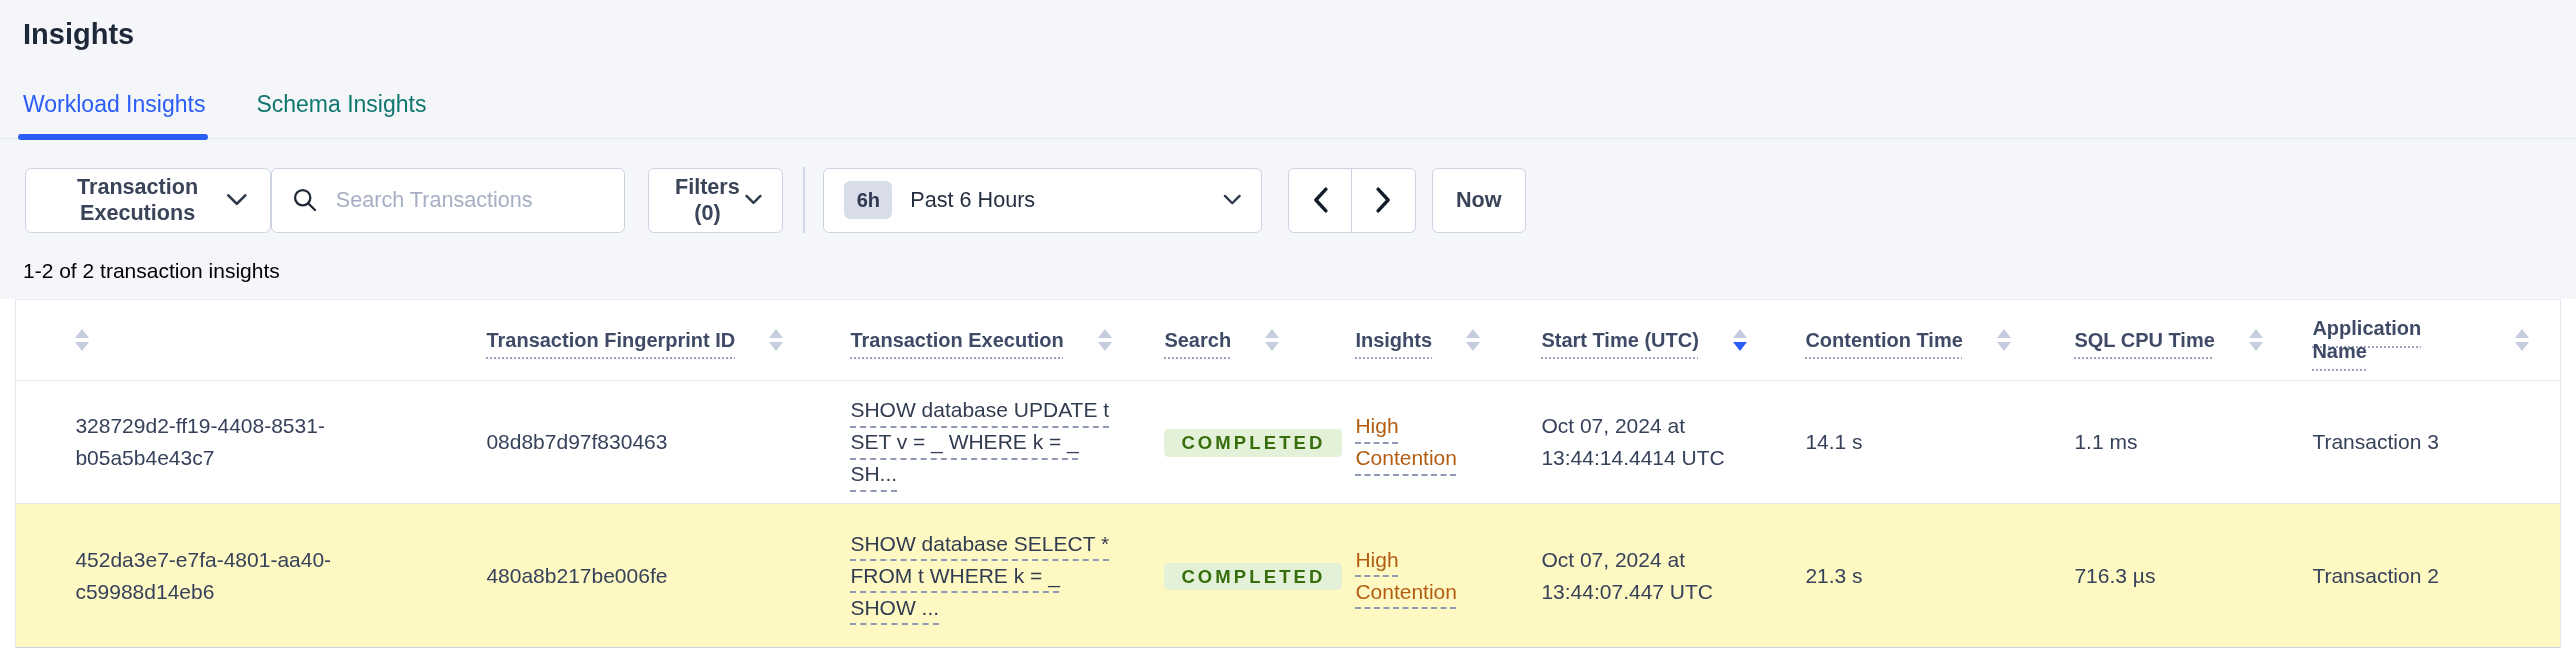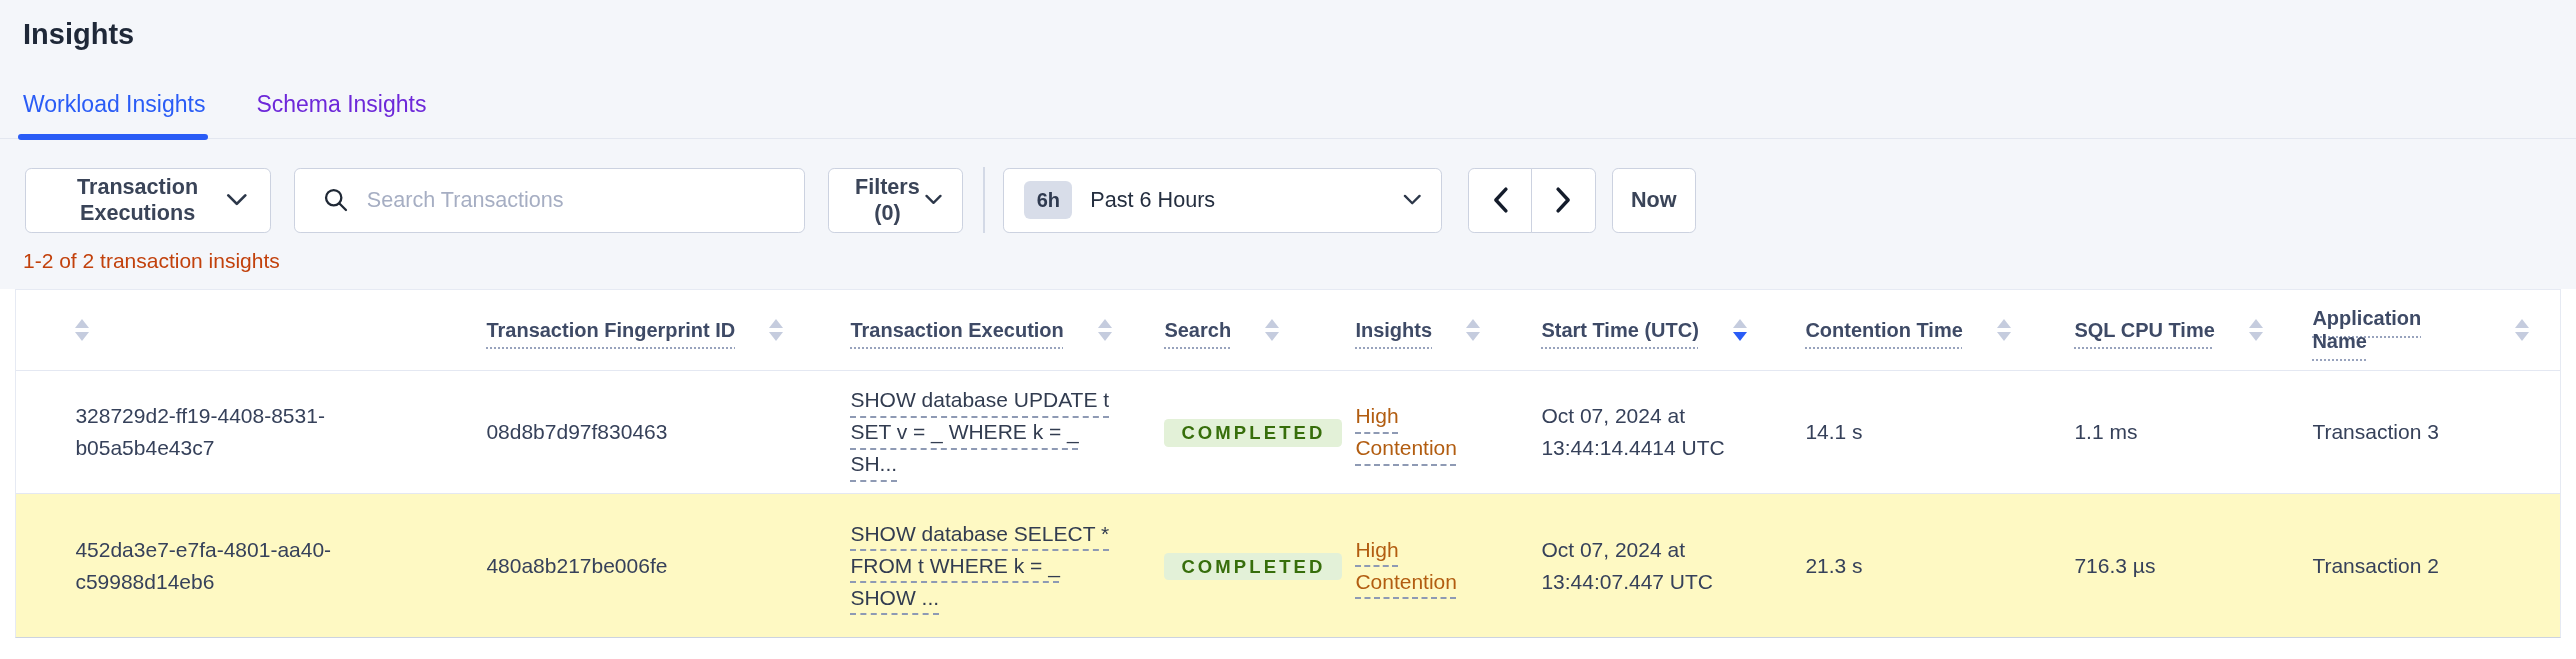--- a/index.html
+++ b/index.html
@@ -29,39 +29,39 @@
   
   .tabs {
     display: flex; gap: 51px;
     margin-top: 39px; padding-left: 23px;
     border-bottom: 1.5px solid #e3e7f0;
     align-items: center;
   }
   .tab {
     position: relative; cursor: pointer;
     font-size: 23px; line-height: 28px;
-    padding-bottom: 20px; color: #6d28d9;
+    padding-bottom: 20px; color: #0f766e;
   }
   .tab.active { color: var(--accent-blue); }
   .tab.active::after {
     content: ""; position: absolute; left: -4.6px; right: -3.1px; bottom: -1.5px;
     height: 5.4px; border-radius: 3.1px; background: var(--accent-blue);
   }
 
   
   .controls { display: flex; align-items: center; margin: 28px 0 0 25.4px; }
   .btn {
     display: flex; align-items: center;
     height: 65px; background: #fff;
     border: 1.5px solid #ccd2e0; border-radius: 6.2px;
     font-size: 21.6px; font-weight: 600; color: #3a4458;
     cursor: pointer;
   }
   .dropdown-btn { width: 246px; padding: 0 23px; justify-content: space-between; }
-  .search-box { width: 511px; margin-left: 23px; padding: 0 28px; gap: 15.4px; cursor: text; }
+  .search-box { width: 354px; padding: 0 20px; gap: 15.4px; cursor: text; }
   .search-box input {
     border: none; outline: none; flex: 1; min-width: 0;
     font-family: "Liberation Sans", sans-serif;
     font-size: 21.6px; color: #36415a; background: transparent;
   }
   .search-box input::placeholder { color: #a6aec3; font-weight: 400; }
   .filters-btn { width: 135px; margin-left: 23px; padding: 0 20px; justify-content: space-between; }
   .v-divider { width: 1.5px; height: 66px; background: #d3d9e6; margin-left: 20px; }
   .timepicker { width: 439px; margin-left: 18.5px; padding: 0 20px; gap: 18px; font-weight: 400; color: #242e3f; }
   .chip {
@@ -71,23 +71,23 @@
   }
   .timepicker .chev { margin-left: auto; }
   .navgroup { display: flex; margin-left: 25.4px; }
   .nav-btn {
     width: 65px; height: 65px; background: #fff;
     border: 1.5px solid #ccd2e0;
     display: flex; align-items: center; justify-content: center; cursor: pointer;
   }
   .nav-btn.prev { border-radius: 6.2px 0 0 6.2px; }
   .nav-btn.next { border-radius: 0 6.2px 6.2px 0; margin-left: -1.5px; }
-  .now-btn { margin-left: 15.4px; width: 84px; justify-content: center; }
-
-  .results-count { margin: 16px 0 0 23px; font-size: 21px; color: #c2410c; }
+  .now-btn { margin-left: 15.4px; width: 94px; justify-content: center; }
+
+  .results-count { margin: 26px 0 0 23px; font-size: 21px; color: #000000; }
 
   
   .card {
     margin: 0 15.4px; background: #fff;
     border: 0.8px solid #e6eaf3; border-bottom: 1.5px solid #ccd3e1;
   }
   .grid-row {
     display: grid;
     grid-template-columns: 411px 364px 314px 191px 186px 264px 269px 238px 1fr;
     padding-left: 59px;

